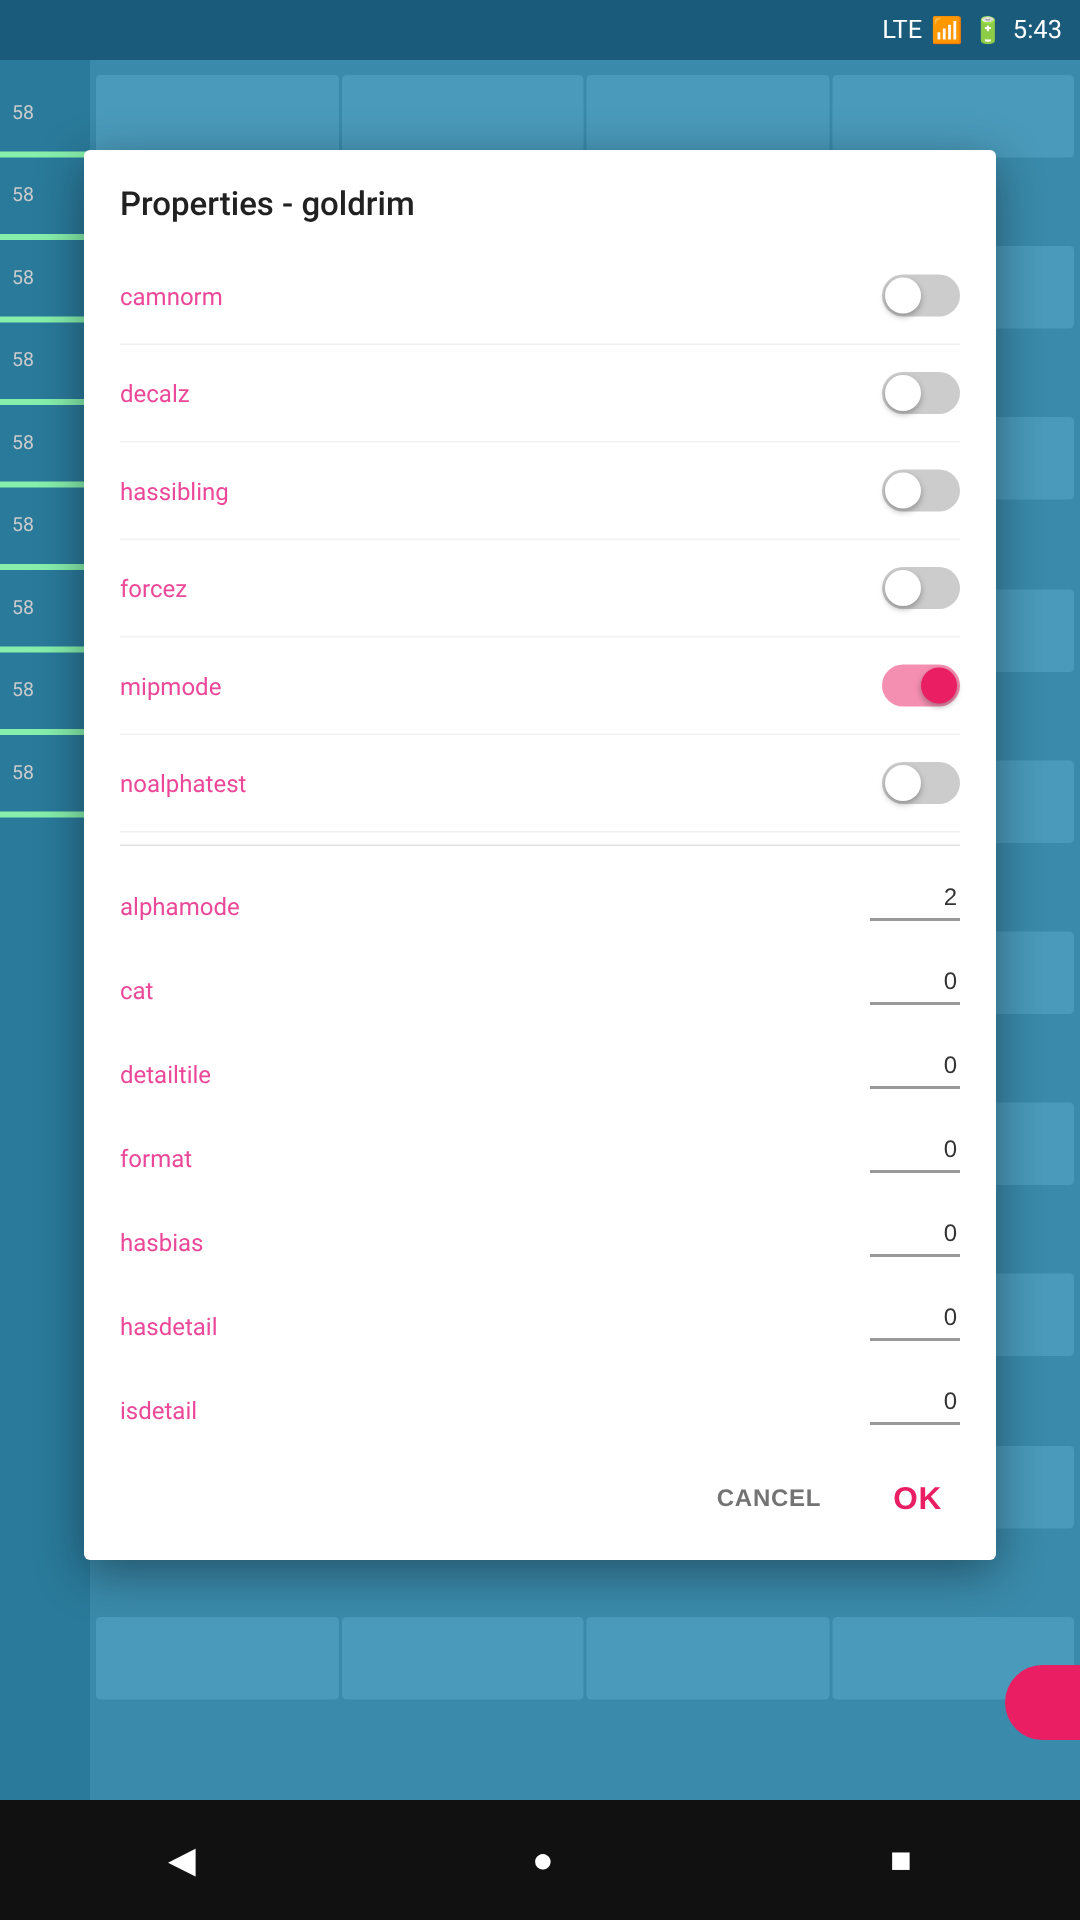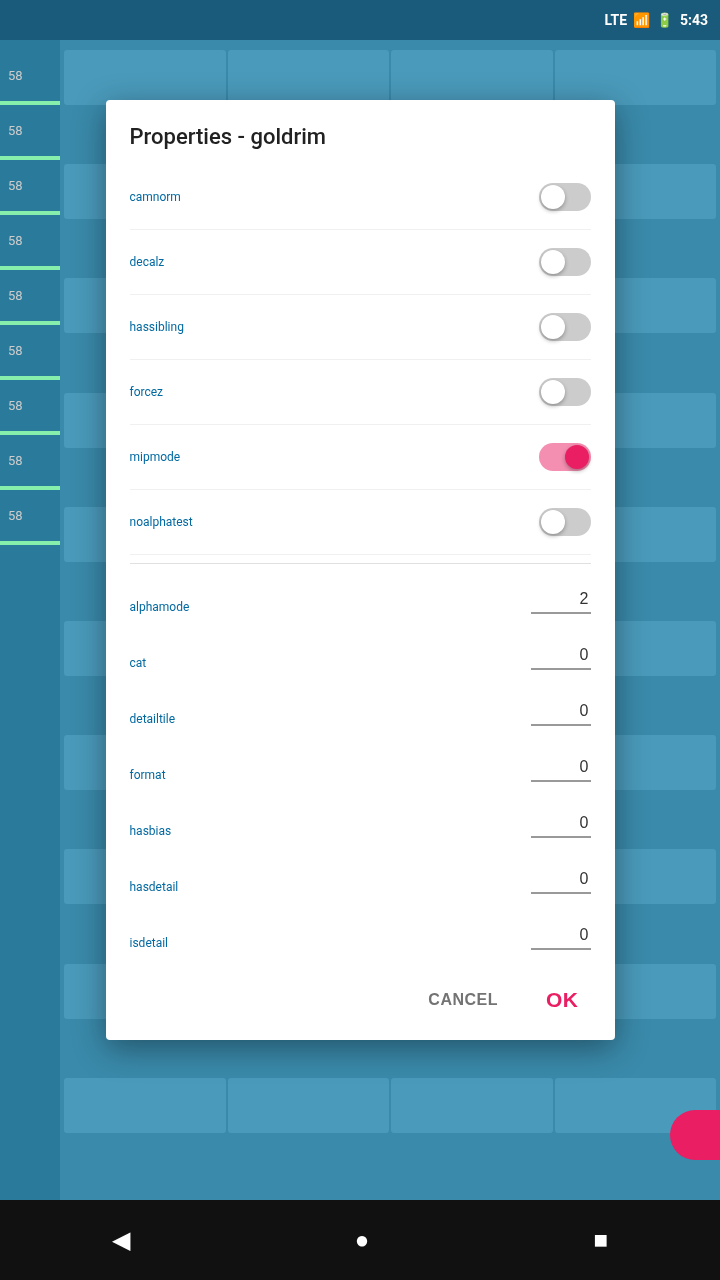--- a/index.html
+++ b/index.html
@@ -26,22 +26,22 @@
       background-color: #1a5a7a;
       display: flex;
       justify-content: flex-end;
       align-items: center;
       padding-right: 12px;
       gap: 6px;
     }
 
     .status-bar-text {
       color: white;
-      font-size: 14px;
-      font-weight: 700;
+      font-size: 17px;
+      font-weight: 400;
     }
 
     .background-content {
       position: absolute;
       top: 40px;
       left: 0;
       right: 0;
       bottom: 80px;
       background-color: #3a8aab;
       display: grid;
@@ -101,21 +101,21 @@
       bottom: 80px;
       display: flex;
       align-items: flex-start;
       justify-content: center;
       padding-top: 60px;
     }
 
     .dialog {
       background: white;
       border-radius: 4px;
-      width: 509px;
+      width: 608px;
       max-height: 1100px;
       box-shadow: 0 8px 32px rgba(0,0,0,0.4);
       display: flex;
       flex-direction: column;
     }
 
     .dialog-title {
       font-size: 22px;
       font-weight: 500;
       color: #212121;
@@ -134,22 +134,22 @@
       justify-content: space-between;
       padding: 18px 0;
       border-bottom: 1px solid #f0f0f0;
     }
 
     .toggle-row:last-child {
       border-bottom: none;
     }
 
     .prop-label {
-      font-size: 12px;
-      color: #0369a1;
+      font-size: 16px;
+      color: #ec4899;
     }
 
     
     .toggle-switch {
       width: 52px;
       height: 28px;
       border-radius: 14px;
       position: relative;
       cursor: pointer;
       flex-shrink: 0;

